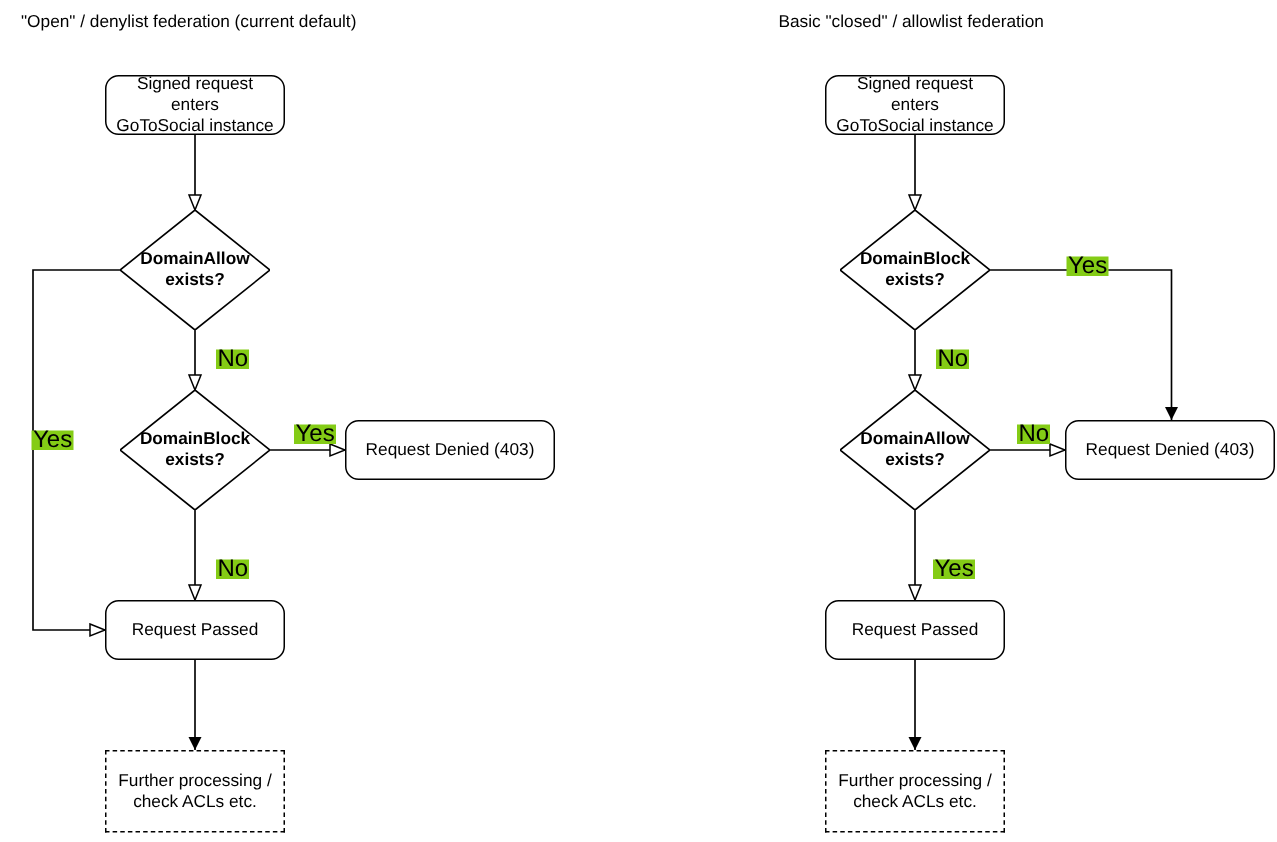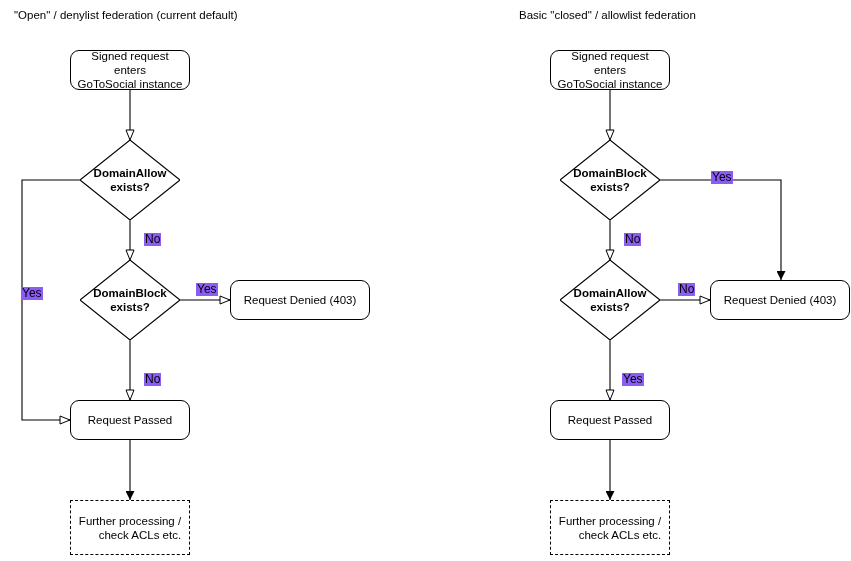--- a/index.html
+++ b/index.html
@@ -46,21 +46,20 @@
     color: #000000;
     background: #ffffff;
   }
   .node.rounded {
     border: 1px solid #000000;
     border-radius: 9px;
   }
   .node.dashed {
     border: 1.4px dashed #000000;
     border-radius: 0;
-    text-align: right;
   }
   .node-label {
     padding: 0 4px;
     white-space: pre-line;
   }
   .decision {
     position: absolute;
     width: 100px;
     height: 80px;
   }
@@ -82,24 +81,24 @@
     justify-content: center;
     text-align: center;
     font-size: 11.5px;
     line-height: 14px;
     white-space: pre-line;
     color: #000000;
     font-weight: bold;
   }
   .edge-label {
     position: absolute;
-    font-size: 12px;
+    font-size: 16px;
     line-height: 13px;
     color: #000000;
-    background: #8b5cf6;
+    background: #84cc16;
     padding: 0 1px;
     white-space: nowrap;
   }
 </style>
 </head>
 <body>
 
 <div id="canvas">
 
   <svg class="svg-layer" viewBox="0 0 851 561" width="851" height="561" xmlns="http://www.w3.org/2000/svg">

